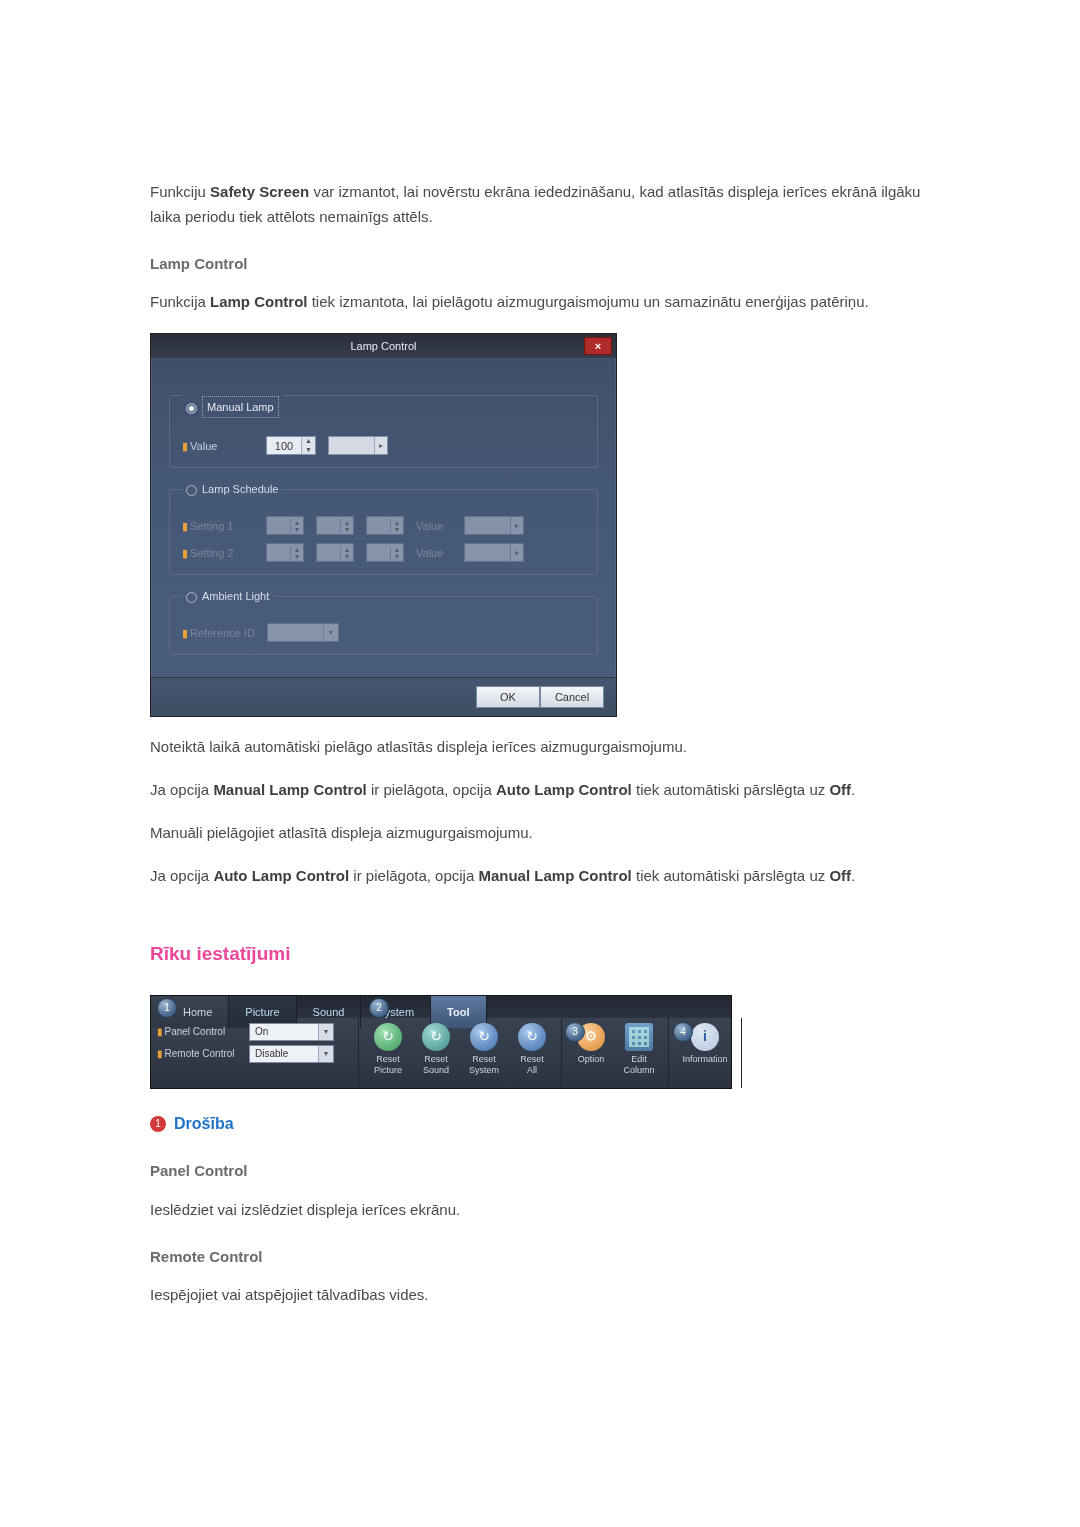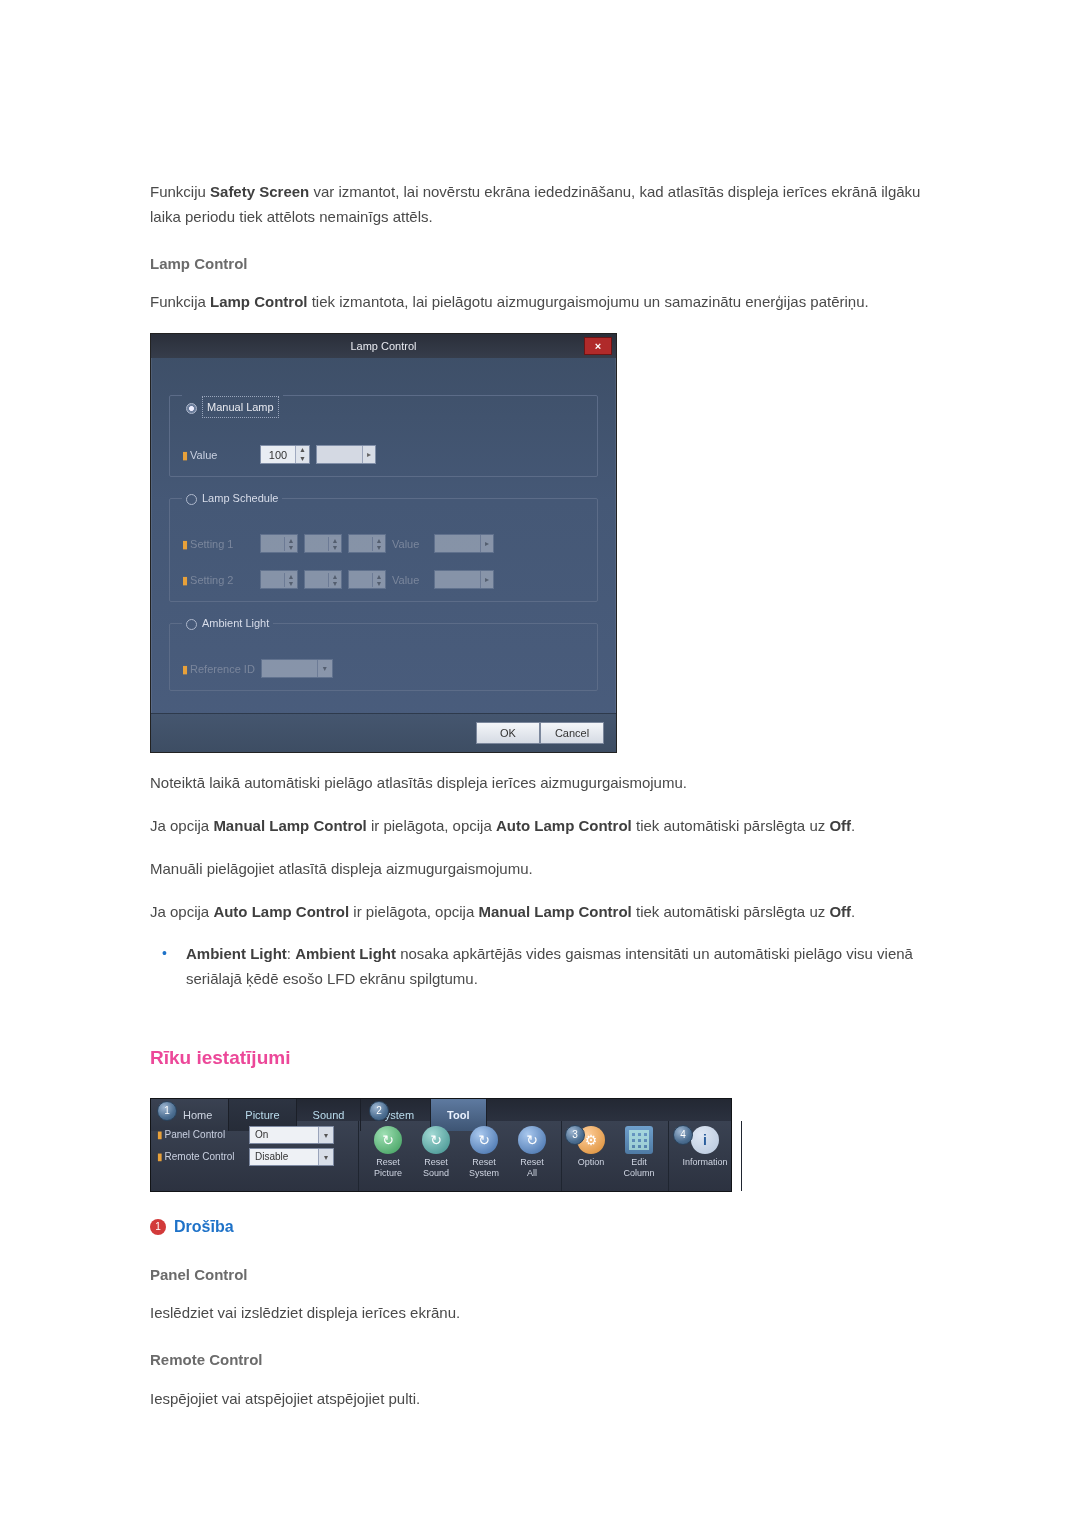--- a/index.html
+++ b/index.html
@@ -100,21 +100,21 @@
     border:1px solid #aeb8cc; margin-right:5px; vertical-align:middle;
   }
   .radio-dot.on { background: radial-gradient(circle,#eef 35%, #6a7c9a 36%);}
   .dotted-label {
     display:inline-block;
     border:1px dotted #9aa6bc;
     padding:1px 4px;
     color:#e8eaf0;
     margin-top:24px;
   }
-  .row { display:flex; align-items:center; gap:6px; margin-top:17px;}
+  .row { display:flex; align-items:center; gap:12px; margin-top:8px;}
   .lbl { color:#c9d0e0; min-width:72px; font-size:11px;}
   .lbl.dim { color:#7a869c;}
   .pipe { color:#e8a13a; margin-right:2px;}
   .spinner {
     display:inline-flex; align-items:stretch;
     border:1px solid #818fa8; background:#e9edf3; color:#333;
     height:17px;
   }
   .spinner input {
     border:none;background:transparent;width:30px;
@@ -350,25 +350,20 @@
   <p>
     <span>Ja opcija </span><span class="bold">Manual Lamp Control</span><span> ir pielāgota, opcija </span><span class="bold">Auto Lamp Control</span><span> tiek automātiski pārslēgta uz </span><span class="bold">Off</span><span>.</span>
   </p>
 
   <p>Manuāli pielāgojiet atlasītā displeja aizmugurgaismojumu.</p>
 
   <p>
     <span>Ja opcija </span><span class="bold">Auto Lamp Control</span><span> ir pielāgota, opcija </span><span class="bold">Manual Lamp Control</span><span> tiek automātiski pārslēgta uz </span><span class="bold">Off</span><span>.</span>
   </p>
 
-  <ul class="bullets">
-    <li>
-      <span class="bold">Ambient Light</span><span>: </span><span class="bold">Ambient Light</span><span> nosaka apkārtējās vides gaismas intensitāti un automātiski pielāgo visu vienā seriālajā ķēdē esošo LFD ekrānu spilgtumu.</span>
-    </li>
-  </ul>
 
   <h2 class="blue-heading">Rīku iestatījumi</h2>
 
   <div class="ribbon">
     <div class="circle-marker" style="left:6px;top:2px;">1</div>
     <div class="circle-marker" style="left:218px;top:2px;">2</div>
     <div class="circle-marker" style="left:414px;top:26px;">3</div>
     <div class="circle-marker" style="left:522px;top:26px;">4</div>
     <div class="ribbon-tabs">
       <div class="rtab home">Home</div>
@@ -433,15 +428,15 @@
 
   <h3 class="blue-sub">
     <span class="num-badge">1</span>
     <span>Drošība</span>
   </h3>
 
   <h3 class="section">Panel Control</h3>
   <p>Ieslēdziet vai izslēdziet displeja ierīces ekrānu.</p>
 
   <h3 class="section">Remote Control</h3>
-  <p>Iespējojiet vai atspējojiet atspējojiet pulti.</p>
+  <p>Iespējojiet vai atspējojiet tālvadības vides.</p>
 
 </div>
 
 </body></html>

